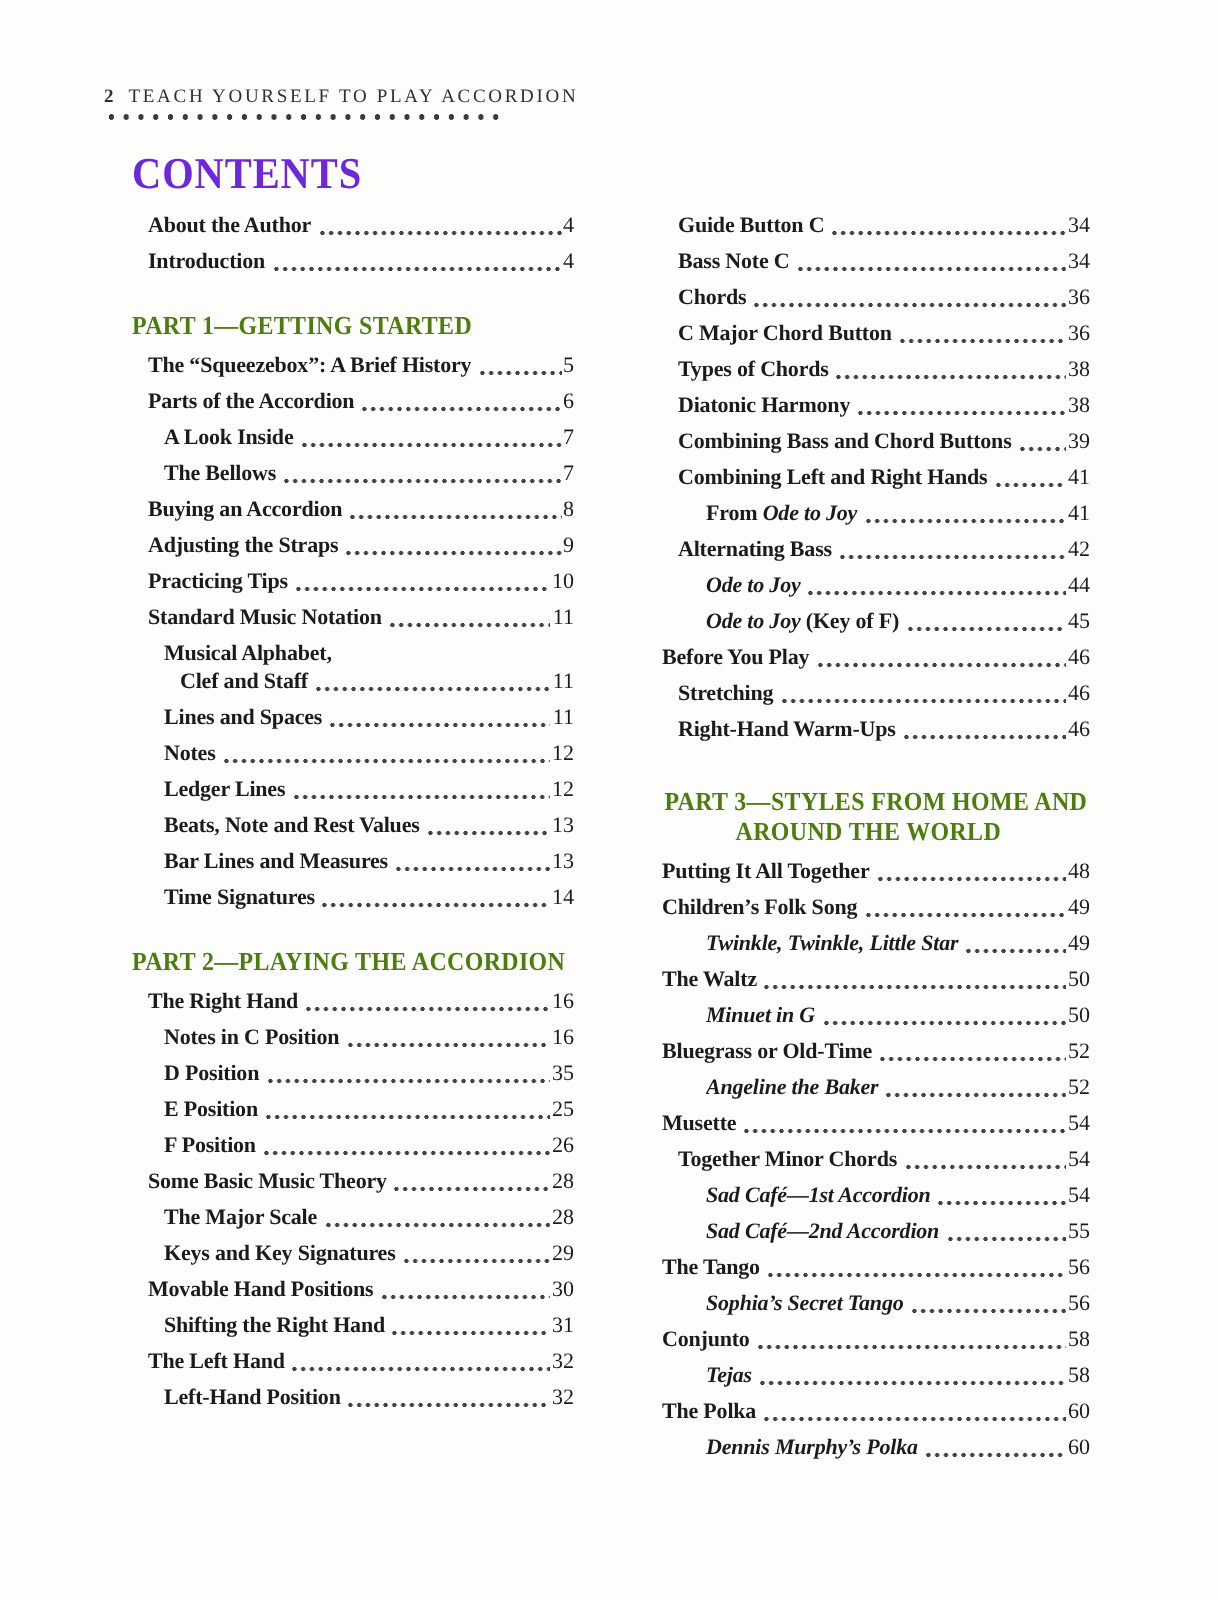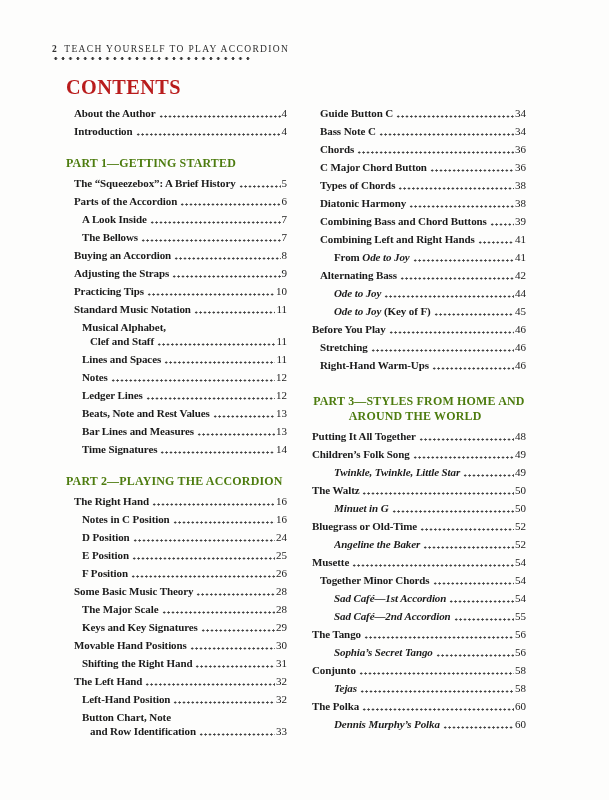--- a/index.html
+++ b/index.html
@@ -17,27 +17,27 @@
   .runhead .booktitle{font-weight:400;letter-spacing:1.35px;}
   .dotrow{
     width:201px;height:5px;margin-top:2px;
     background-image:radial-gradient(circle,#3a3a3a 1.3px,rgba(0,0,0,0) 1.5px);
     background-size:7.4px 5px;background-repeat:repeat-x;background-position:0 50%;
   }
 
   
   .content{margin:13px 0 0 14px;}
   h1.contents{
-    margin:0 0 8px 0;font-size:22px;font-weight:700;color:#b91c1c;letter-spacing:.5px;line-height:25px;
+    margin:0 0 8px 0;font-size:22px;font-weight:700;color:#6d28d9;letter-spacing:.5px;line-height:25px;
   }
   h1.contents .ttl{display:inline-block;transform:scaleX(.92);transform-origin:left center;white-space:nowrap;}
 
   .cols{display:flex;align-items:flex-start;}
   .col{box-sizing:border-box;}
-  .col.left{width:221px;margin-right:17px;}
+  .col.left{width:221px;margin-right:36px;}
   .col.right{width:222px;}
 
   
   .ph{margin:18px 0 7px 0;font-weight:700;color:#4d7c0f;font-size:13px;line-height:15px;}
   .ph .phl{display:inline-block;transform:scaleX(.92);transform-origin:left center;white-space:nowrap;letter-spacing:.2px;}
   .ph.center{text-align:center;margin-top:22px;}
   .ph.center .phl{transform-origin:center center;}
   .section:first-child .ph{margin-top:0;}
 
   
@@ -213,21 +213,21 @@
               <div class="row">
                 <span class="lbl"><span class="seg">Notes in C Position</span></span>
                 <span class="leader"></span>
                 <span class="pg">16</span>
               </div>
             </div>
             <div class="entry lvl2">
               <div class="row">
                 <span class="lbl"><span class="seg">D Position</span></span>
                 <span class="leader"></span>
-                <span class="pg">24</span>
+                <span class="pg">35</span>
               </div>
             </div>
             <div class="entry lvl2">
               <div class="row">
                 <span class="lbl"><span class="seg">E Position</span></span>
                 <span class="leader"></span>
                 <span class="pg">25</span>
               </div>
             </div>
             <div class="entry lvl2">
@@ -277,30 +277,20 @@
                 <span class="lbl"><span class="seg">The Left Hand</span></span>
                 <span class="leader"></span>
                 <span class="pg">32</span>
               </div>
             </div>
             <div class="entry lvl2">
               <div class="row">
                 <span class="lbl"><span class="seg">Left-Hand Position</span></span>
                 <span class="leader"></span>
                 <span class="pg">32</span>
-              </div>
-            </div>
-            <div class="entry lvl2">
-              <div class="row">
-                <span class="lbl"><span class="seg">Button Chart, Note</span></span>
-              </div>
-              <div class="row wrap">
-                <span class="lbl"><span class="seg">and Row Identification</span></span>
-                <span class="leader"></span>
-                <span class="pg">33</span>
               </div>
             </div>
           </div>
         </div>
       <div class="col right">
           <div class="section">
             <div class="entry lvl2">
               <div class="row">
                 <span class="lbl"><span class="seg">Guide Button C</span></span>
                 <span class="leader"></span>

